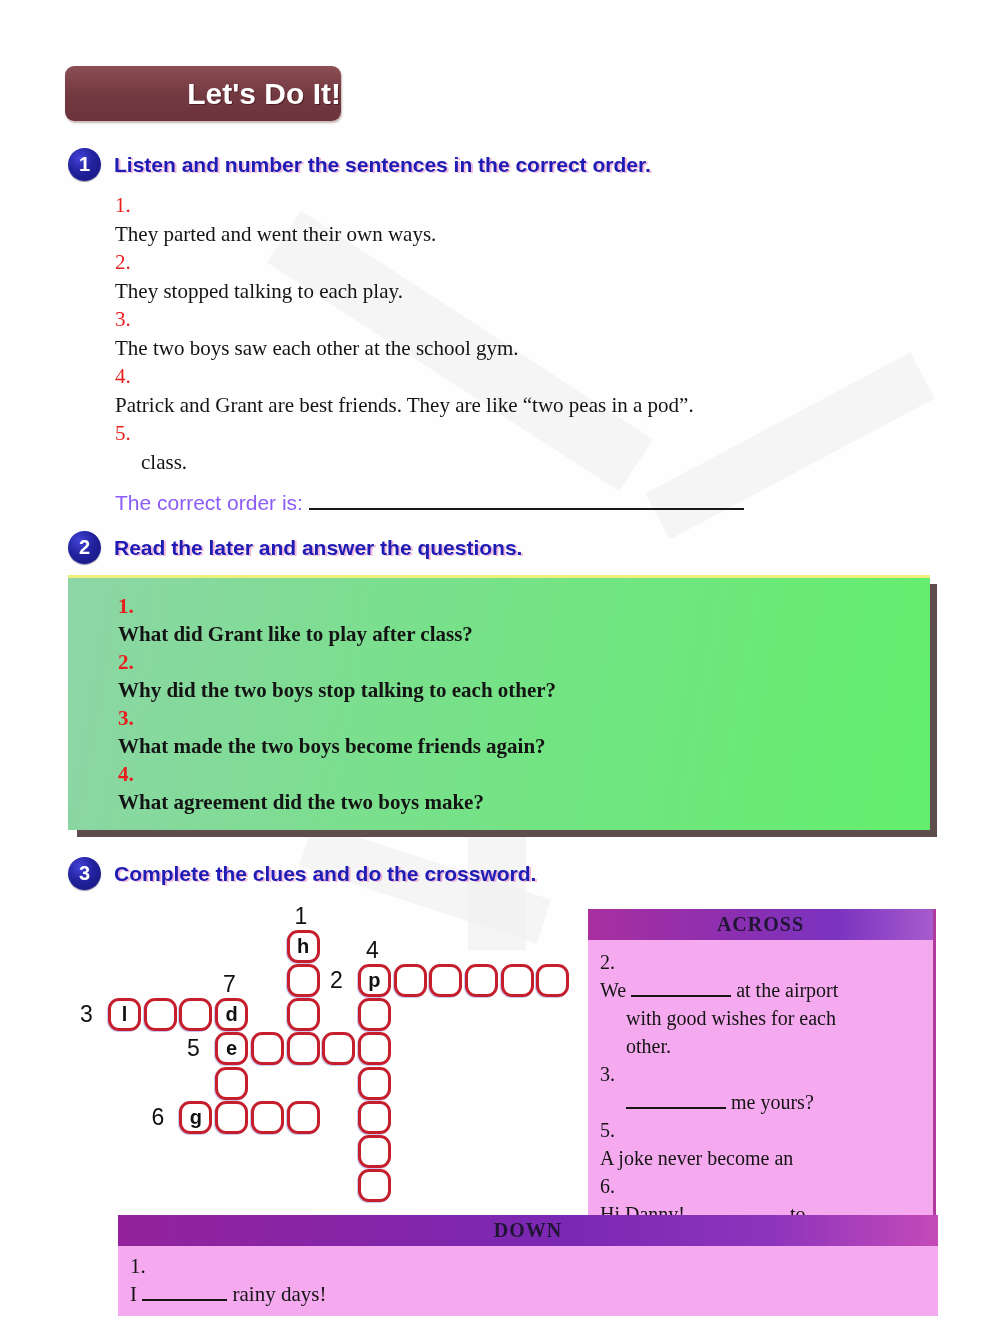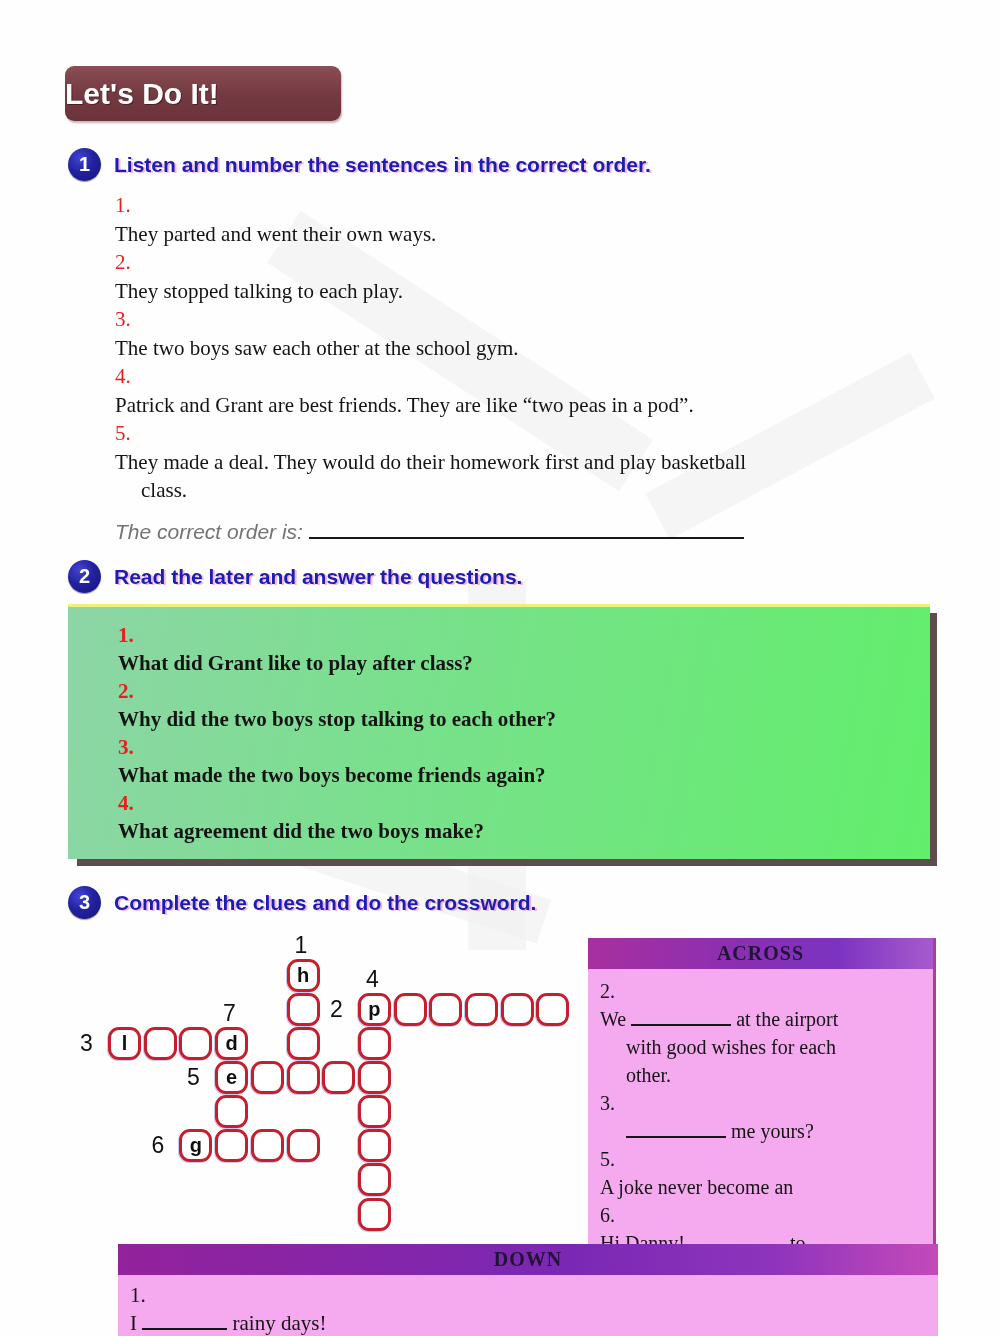--- a/index.html
+++ b/index.html
@@ -8,41 +8,41 @@
   .content{position:relative;z-index:2;}
   
   .wm{position:absolute;z-index:1;background:#efefef;opacity:.65;}
   .wm1{left:250px;top:320px;width:420px;height:62px;transform:rotate(33deg);}
   .wm2{left:468px;top:580px;width:58px;height:370px;}
   .wm3{left:640px;top:420px;width:300px;height:52px;transform:rotate(-28deg);}
   .wm4{left:300px;top:860px;width:250px;height:46px;transform:rotate(18deg);}
   
   .banner{margin:66px 0 0 65px;width:276px;height:55px;border-radius:9px;
           background:linear-gradient(180deg,#8a4e54 0%,#733940 55%,#6b333a 100%);
-          display:flex;align-items:center;justify-content:flex-start;
+          display:flex;align-items:center;justify-content:flex-end;
           box-shadow:1px 2px 2px rgba(100,50,50,.35);}
   .banner span{font-family:"Liberation Sans","DejaVu Sans",sans-serif;font-weight:bold;
           font-size:30px;color:#ffffff;text-shadow:1px 1px 0 #4c1f24;}
   
   .exhead{display:flex;align-items:flex-start;gap:13px;margin-left:68px;}
   .badge{flex:0 0 auto;width:33px;height:33px;border-radius:50%;
          background:radial-gradient(circle at 35% 30%,#4343d8 0%,#22229e 45%,#15157a 100%);
          color:#fff;font-family:"Liberation Sans",sans-serif;font-weight:bold;font-size:20px;
          display:flex;align-items:center;justify-content:center;box-shadow:0 1px 1px rgba(0,0,40,.4);}
   .extitle{font-family:"Liberation Sans","DejaVu Sans",sans-serif;font-weight:bold;font-size:21px;
          color:#1d1db5;line-height:30px;padding-top:2px;
          text-shadow:2px 1px 0 rgba(221,64,164,.35);}
   
   .slist{margin:10px 0 0 115px;padding:0;list-style:none;font-size:21px;line-height:28.5px;}
   .slist li{margin:0;}
   .num-red{color:#e8201d;display:inline-block;width:26px;}
   .cline{white-space:nowrap;}
   .cline.cont{margin-left:26px;}
   .order-row{margin:12px 0 0 115px;font-family:"Liberation Sans","DejaVu Sans",sans-serif;
-             font-size:21px;color:#737373;font-style:italic;}
+             font-size:21px;color:#8b5cf6;}
   .order-line{display:inline-block;width:435px;border-bottom:2.5px solid #181818;height:20px;
               margin-left:6px;vertical-align:baseline;}
   
   .green-box{margin:11px 0 0 68px;width:862px;box-sizing:border-box;
              background:linear-gradient(100deg,#8dd5a6 0%,#79e08c 40%,#62ee6c 100%);
              border-top:3px solid #eff07c;
              box-shadow:8px 8px 0 -1px #5e4d4c;
              padding:14px 20px 14px 50px;}
   .green-box .qlist{margin:0;padding:0;list-style:none;font-size:21px;line-height:28px;font-weight:bold;}
   
@@ -96,21 +96,21 @@
         <li>
           <span class="num-red">2.</span><span class="lines"><div class="cline">They stopped talking to each play.</div></span>
         </li>
         <li>
           <span class="num-red">3.</span><span class="lines"><div class="cline">The two boys saw each other at the school gym.</div></span>
         </li>
         <li>
           <span class="num-red">4.</span><span class="lines"><div class="cline">Patrick and Grant are best friends. They are like “two peas in a pod”.</div></span>
         </li>
         <li>
-          <span class="num-red">5.</span><span class="lines"><div class="cline">They made a deal. They would do their homework first and play basketball</div><div class="cline cont">class.</div></span>
+          <span class="num-red">5.</span><span class="lines"><div class="cline cont">class.</div></span>
         </li>
       </ol>
     <div class="order-row">
       <span>The correct order is:</span><span class="order-line"></span>
     </div>
 
     <div class="exhead mt16">
       <div class="badge">2</div>
       <div class="extitle">Read the later and answer the questions.</div>
     </div>

